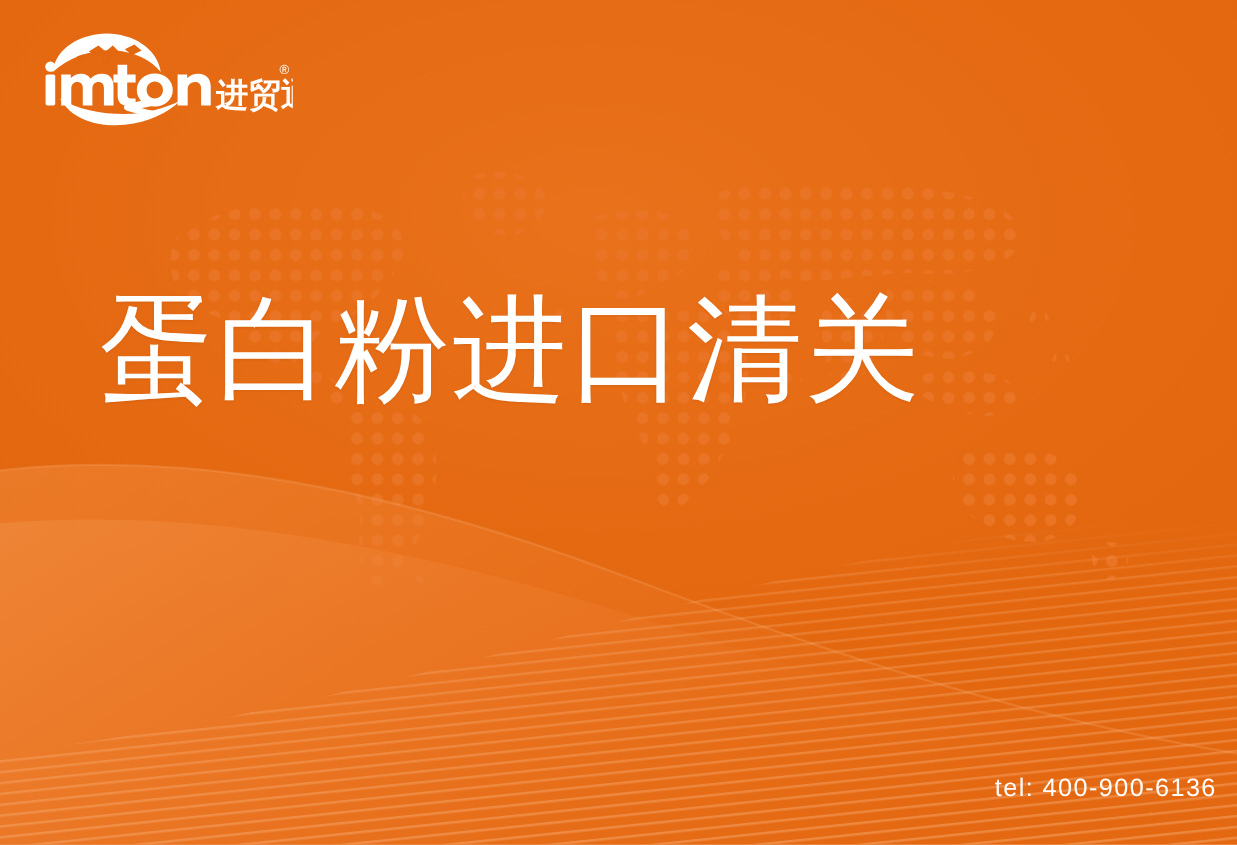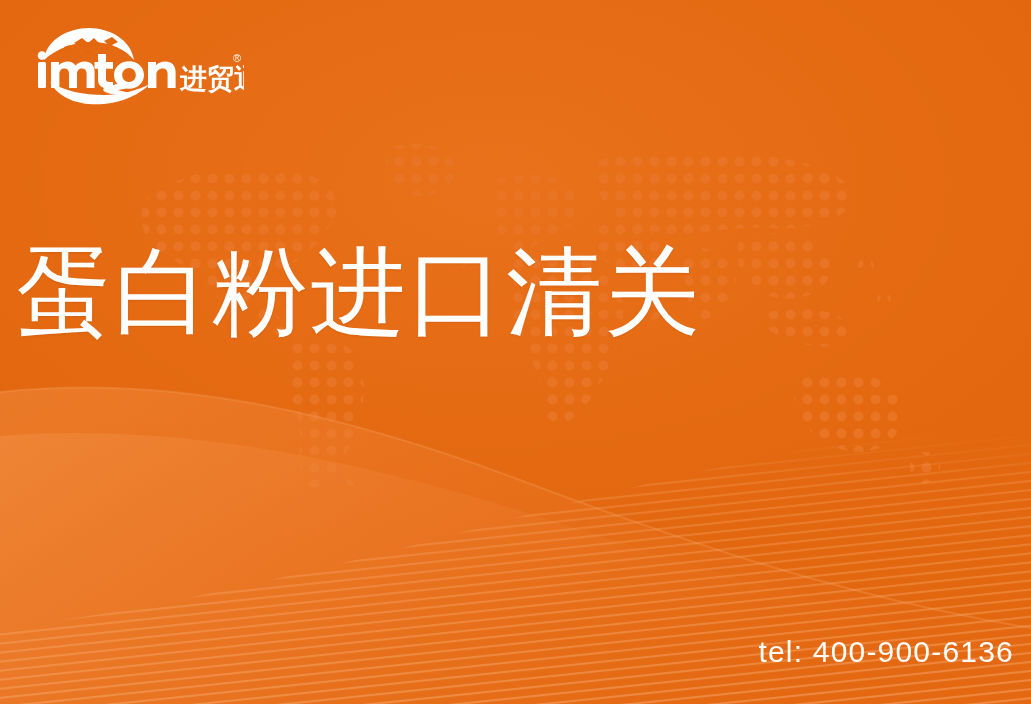--- a/index.html
+++ b/index.html
@@ -71,42 +71,43 @@
     left: 34px;
     top: 26px;
     width: 210px;
     height: 80px;
   }
   .logo svg { display: block; }
 
   
   .headline {
     position: absolute;
-    left: 16px;
+    left: 4px;
     top: 228px;
     width: 843px;
+    text-align: center;
     color: #ffffff;
     font-family: "Liberation Sans", "DejaVu Sans", sans-serif;
     font-weight: 400;
     font-size: 96px;
     line-height: 128px;
     letter-spacing: 2px;
     white-space: nowrap;
     text-shadow: 0 1px 2px rgba(150,60,0,0.18);
   }
   .headline .line { display: block; }
 
   
   .tel {
     position: absolute;
     right: 17px;
     bottom: 35px;
     color: #ffffff;
     font-family: "Liberation Sans", "DejaVu Sans", sans-serif;
-    font-size: 30px;
+    font-size: 21px;
     font-weight: 400;
     letter-spacing: 1.2px;
     white-space: nowrap;
   }
 </style>
 </head>
 <body>
 
 <div class="banner">
 

